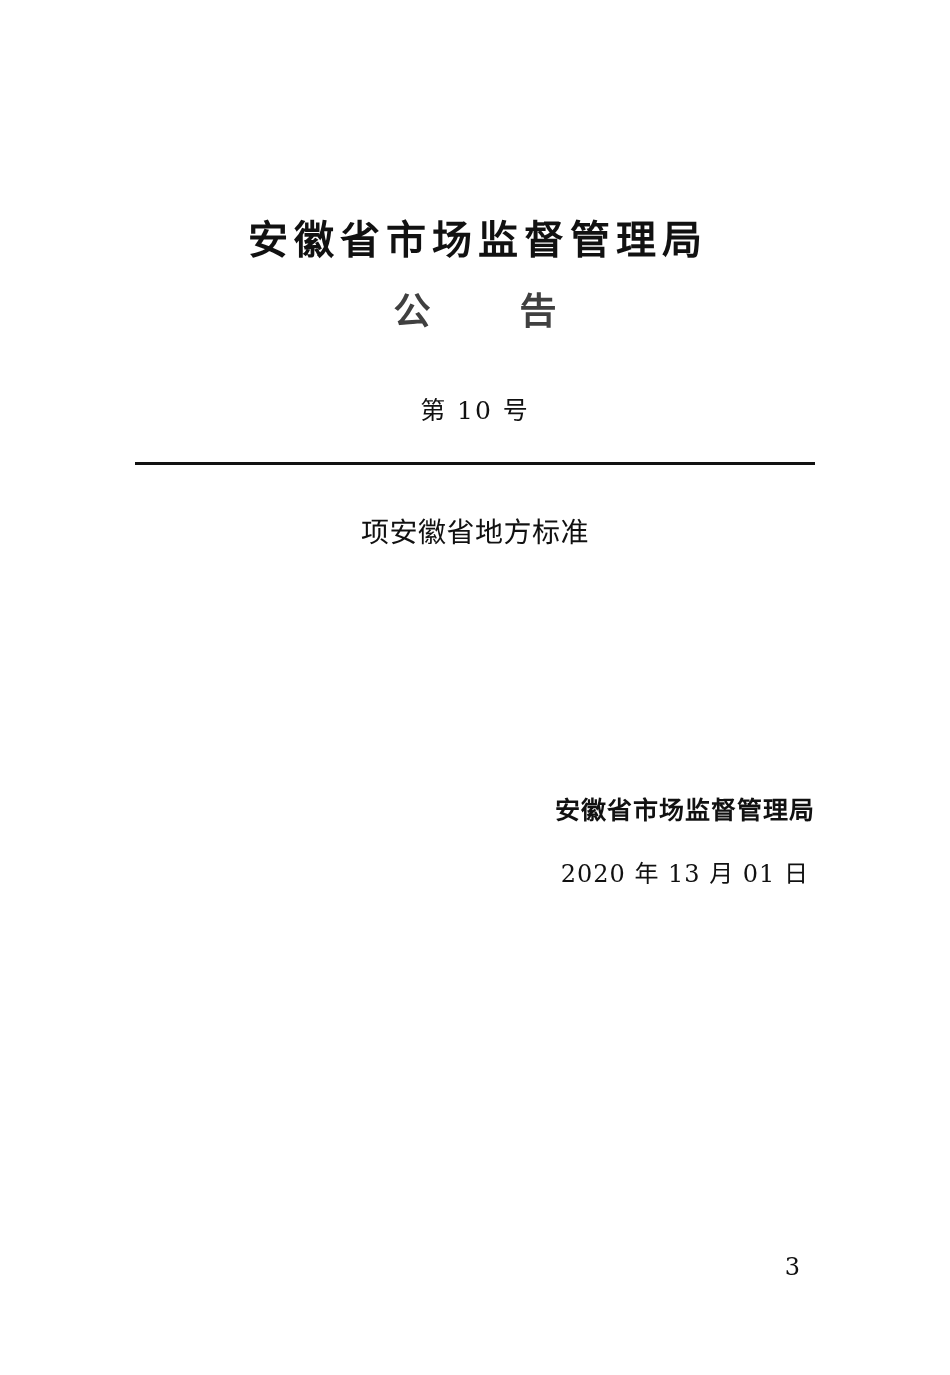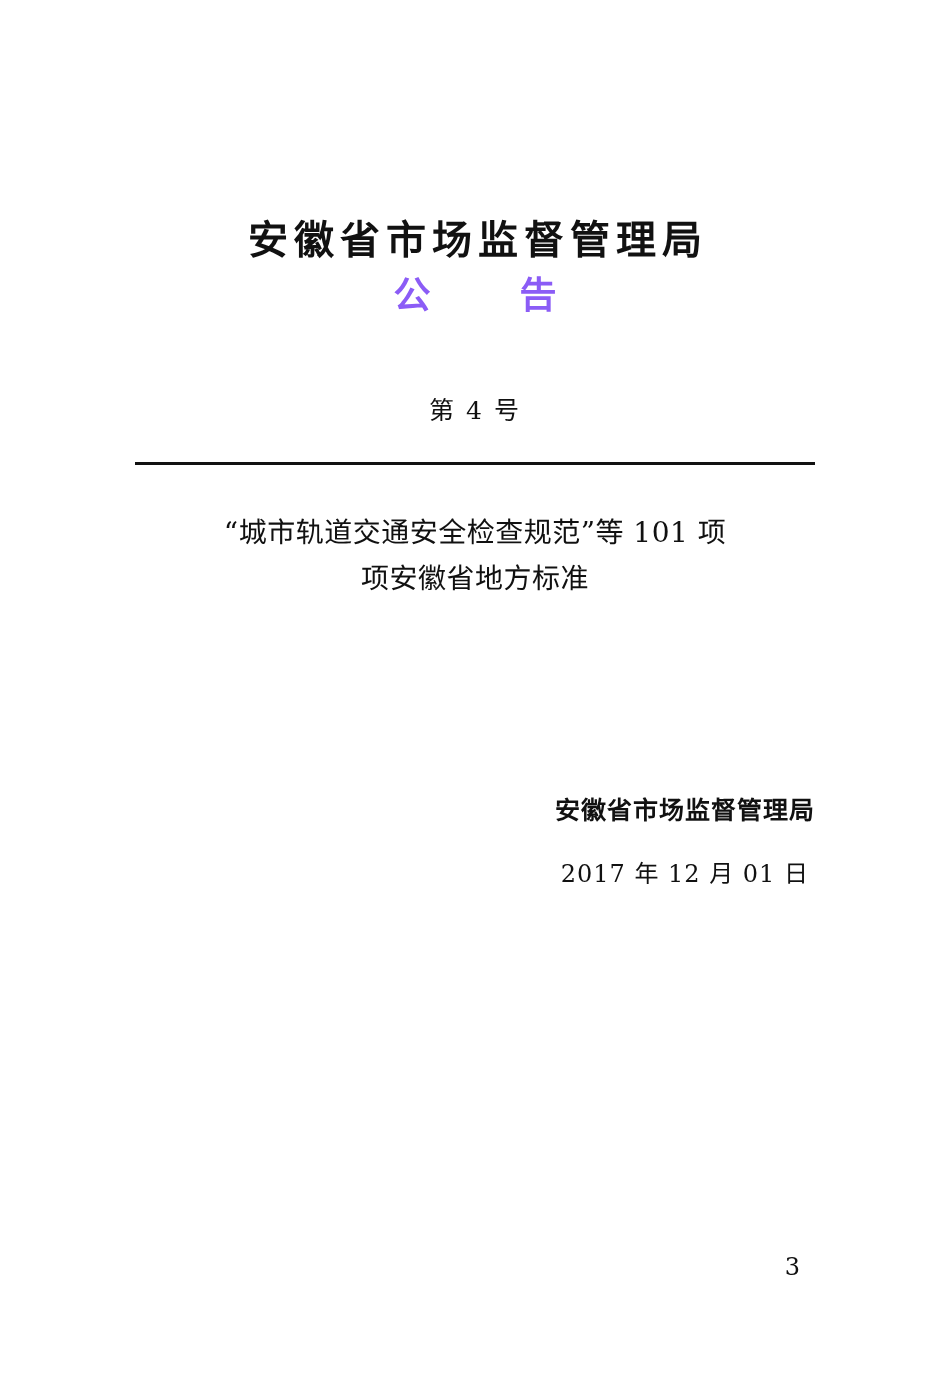--- a/index.html
+++ b/index.html
@@ -33,26 +33,27 @@
   .org-title {
     font-family: "DejaVu Serif", "Liberation Serif", serif;
     font-weight: 700;
     font-size: 40px;
     letter-spacing: 6px;
     line-height: 1.25;
     color: #111111;
     text-indent: 6px;
   }
   .doc-kind {
+    margin-top: 16px;
     font-family: "DejaVu Serif", "Liberation Serif", serif;
     font-weight: 700;
     font-size: 37px;
     letter-spacing: 26px;
     text-indent: 26px;
-    color: #8b5cf6;
+    color: #404040;
   }
 
   
   .issue-no {
     position: absolute;
     top: 390px;
     left: 0;
     right: 0;
     text-align: center;
     font-size: 25px;
@@ -136,30 +137,29 @@
 </head>
 <body>
 
 <div class="page">
 
   <div class="masthead">
     <div class="org-title">安徽省市场监督管理局</div>
     <div class="doc-kind">公　告</div>
   </div>
 
-  <div class="issue-no">第 4 号</div>
+  <div class="issue-no">第 10 号</div>
 
   <div class="rule"></div>
 
   <div class="ann-title">
-    <span class="line">“城市轨道交通安全检查规范”等 101 项</span>
     <span class="line">项安徽省地方标准</span>
   </div>
 
 
   <div class="signature">
     <div class="sig-org">安徽省市场监督管理局</div>
-    <div class="sig-date">2017 年 12 月 01 日</div>
+    <div class="sig-date">2020 年 13 月 01 日</div>
   </div>
 
   <div class="page-number">3</div>
 
 </div>
 
 </body></html>

